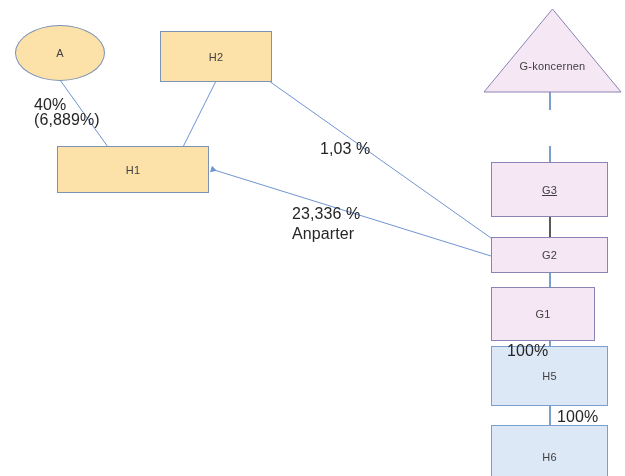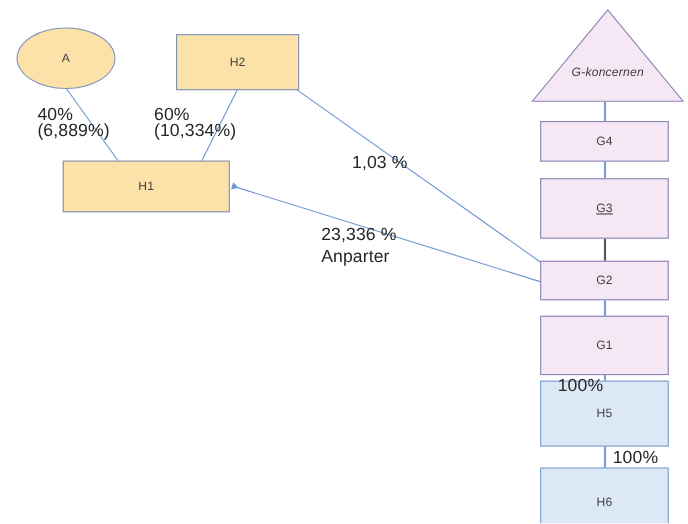--- a/index.html
+++ b/index.html
@@ -48,21 +48,20 @@
   .node-triangle {
     background: transparent;
     border: none;
   }
   .node-triangle svg { position: absolute; left: 0; top: 0; }
   .node-triangle .tri-label {
     position: relative;
     z-index: 2;
     width: 100%;
     text-align: center;
-    font-style: italic;
   }
   .edge-label {
     position: absolute;
     font-size: 16px;
     color: #262626;
     white-space: pre;
     line-height: 15px;
     letter-spacing: 0.1px;
   }
 </style>
@@ -105,37 +104,34 @@
 
   <div class="node node-rect fill-yellow" style="left:57px; top:146px; width:152px; height:47px;text-align:center;">H1</div>
 
   <div class="node node-triangle" style="left:483px; top:8px; width:139px; height:85px;">
     <svg width="139" height="85" viewBox="0 0 139 85">
       <polygon points="69.5,1 138,84 1,84" fill="#f5e7f4" stroke="#8a83b4" stroke-width="1"></polygon>
     </svg>
     <span class="tri-label" style="margin-top:30px;">G-koncernen</span>
   </div>
 
-  <div class="node node-rect fill-pink" style="left:491px; top:110px; width:117px; height:37px;">G4</div>
 
   <div class="node node-rect fill-pink" style="left:491px; top:162px; width:117px; height:55px;text-decoration:underline;">G3</div>
 
   <div class="node node-rect fill-pink" style="left:491px; top:237px; width:117px; height:36px;">G2</div>
 
-  <div class="node node-rect fill-pink" style="left:491px; top:287px; width:117px; height:54px;">G1</div>
+  <div class="node node-rect fill-pink" style="left:491px; top:287px; width:104px; height:54px;">G1</div>
 
   <div class="node node-rect fill-blue" style="left:491px; top:346px; width:117px; height:60px;">H5</div>
 
   <div class="node node-rect fill-blue" style="left:491px; top:425px; width:117px; height:64px;">H6</div>
 
   <div class="edge-label" style="left:34px; top:97px;">40%
 (6,889%)</div>
 
-  <div class="edge-label" style="left:140px; top:97px;">60%
-(10,334%)</div>
 
   <div class="edge-label" style="left:320px; top:141px;">1,03 %</div>
 
   <div class="edge-label" style="left:292px; top:206px;">23,336 %</div>
 
   <div class="edge-label" style="left:292px; top:226px;">Anparter</div>
 
   <div class="edge-label" style="left:507px; top:343px;">100%</div>
 
   <div class="edge-label" style="left:557px; top:409px;">100%</div>

